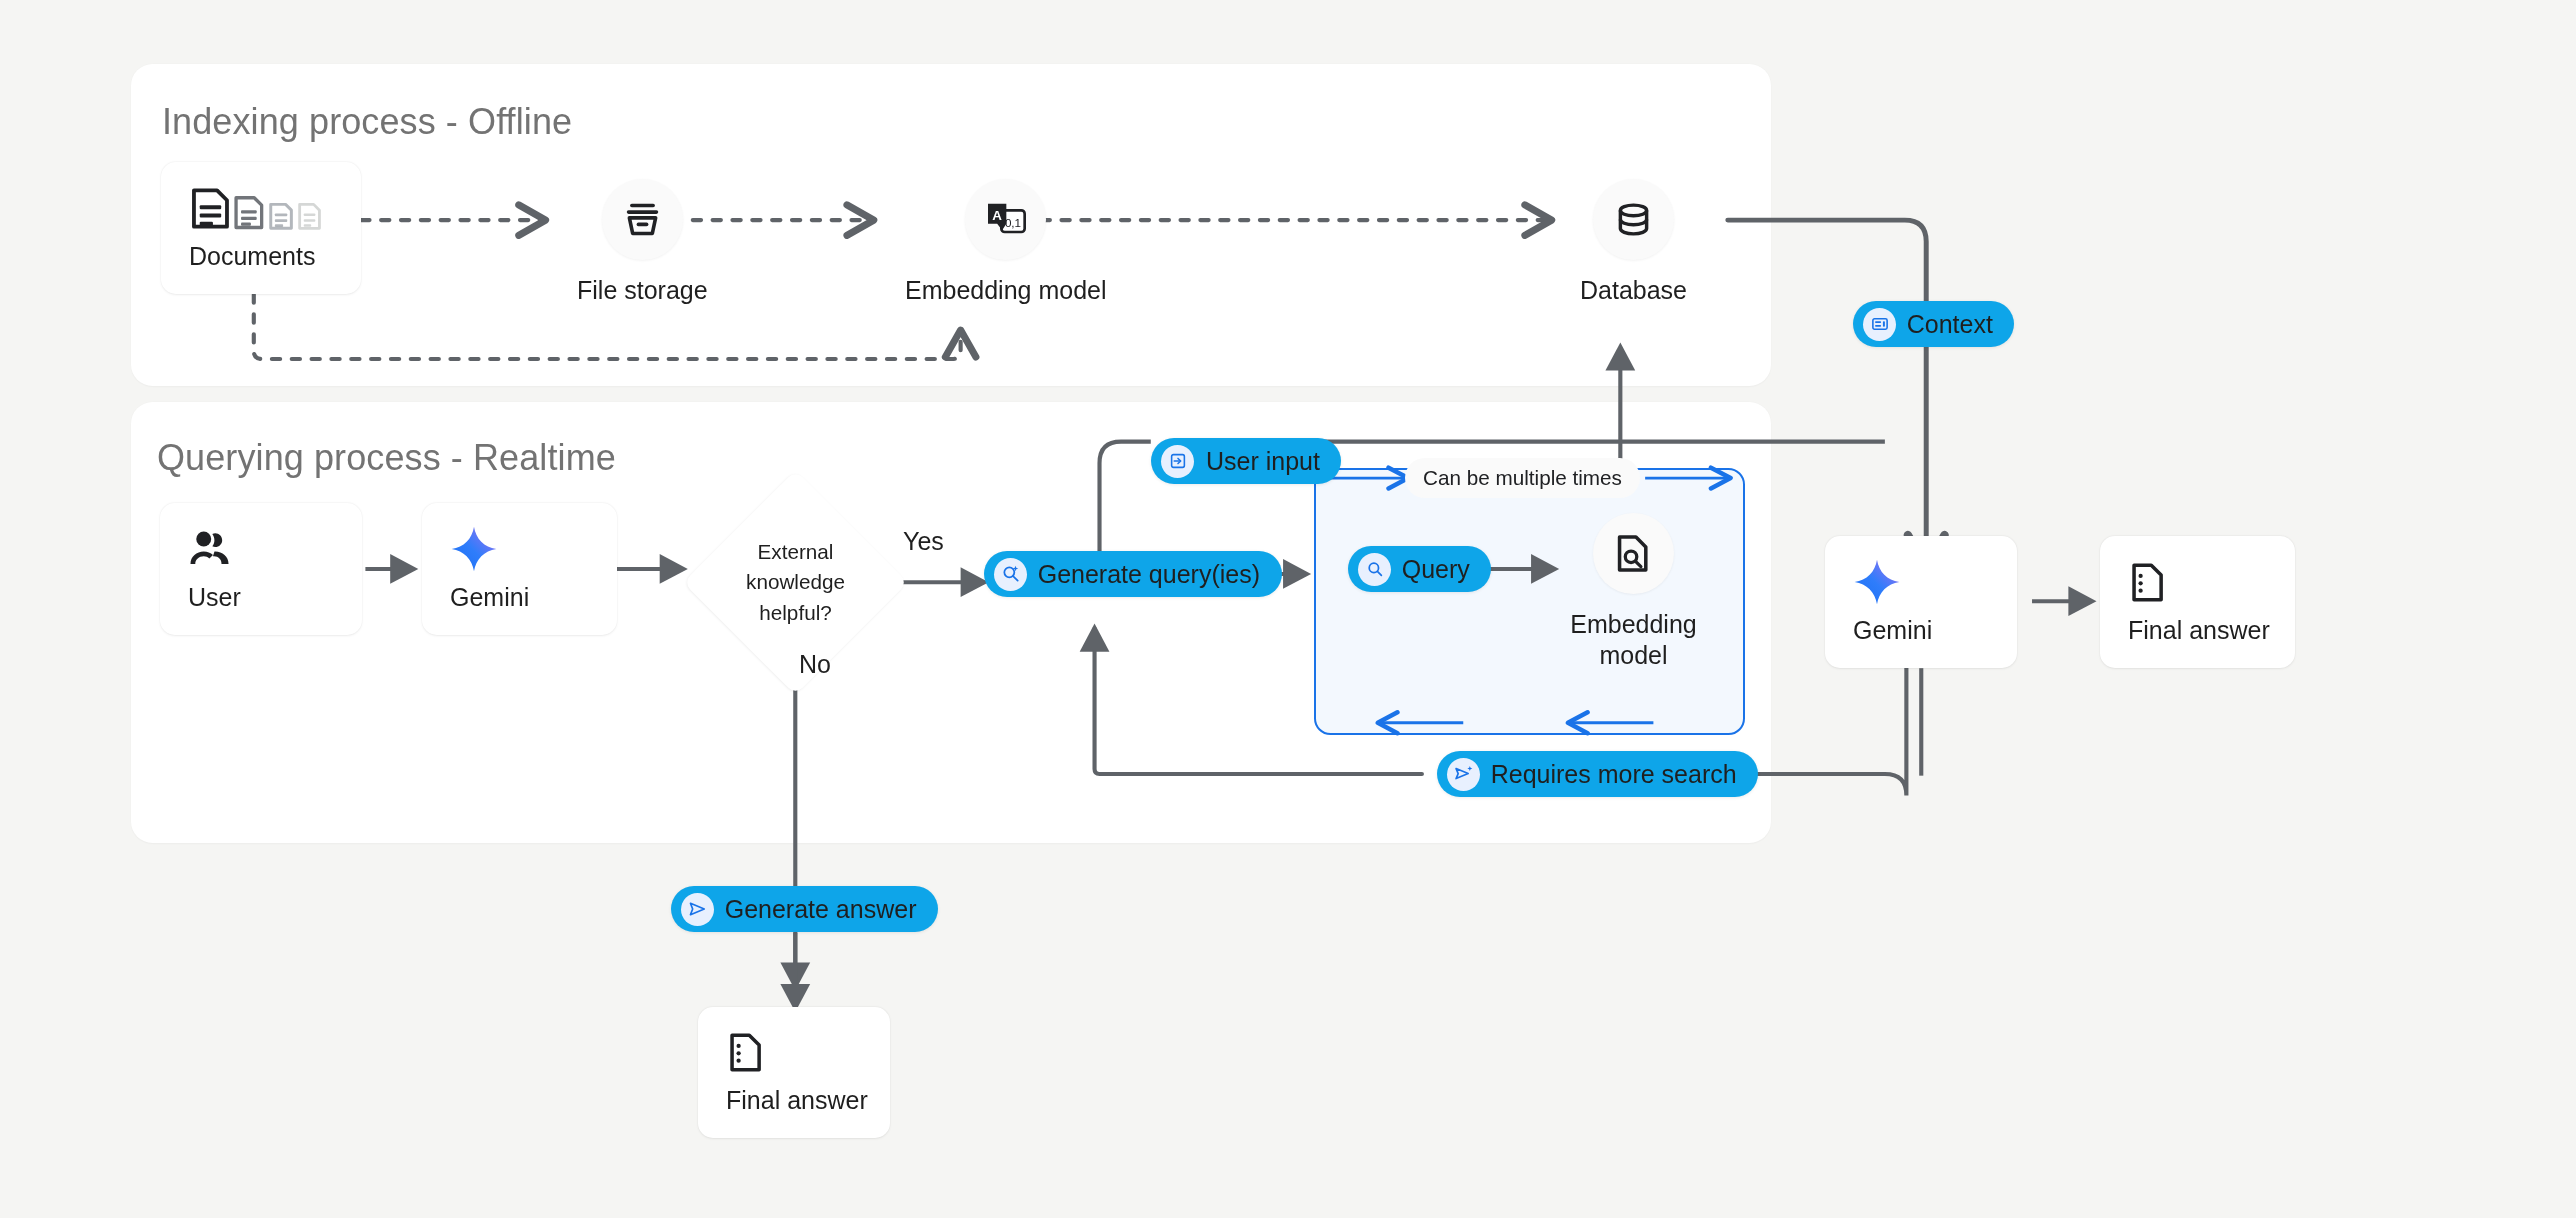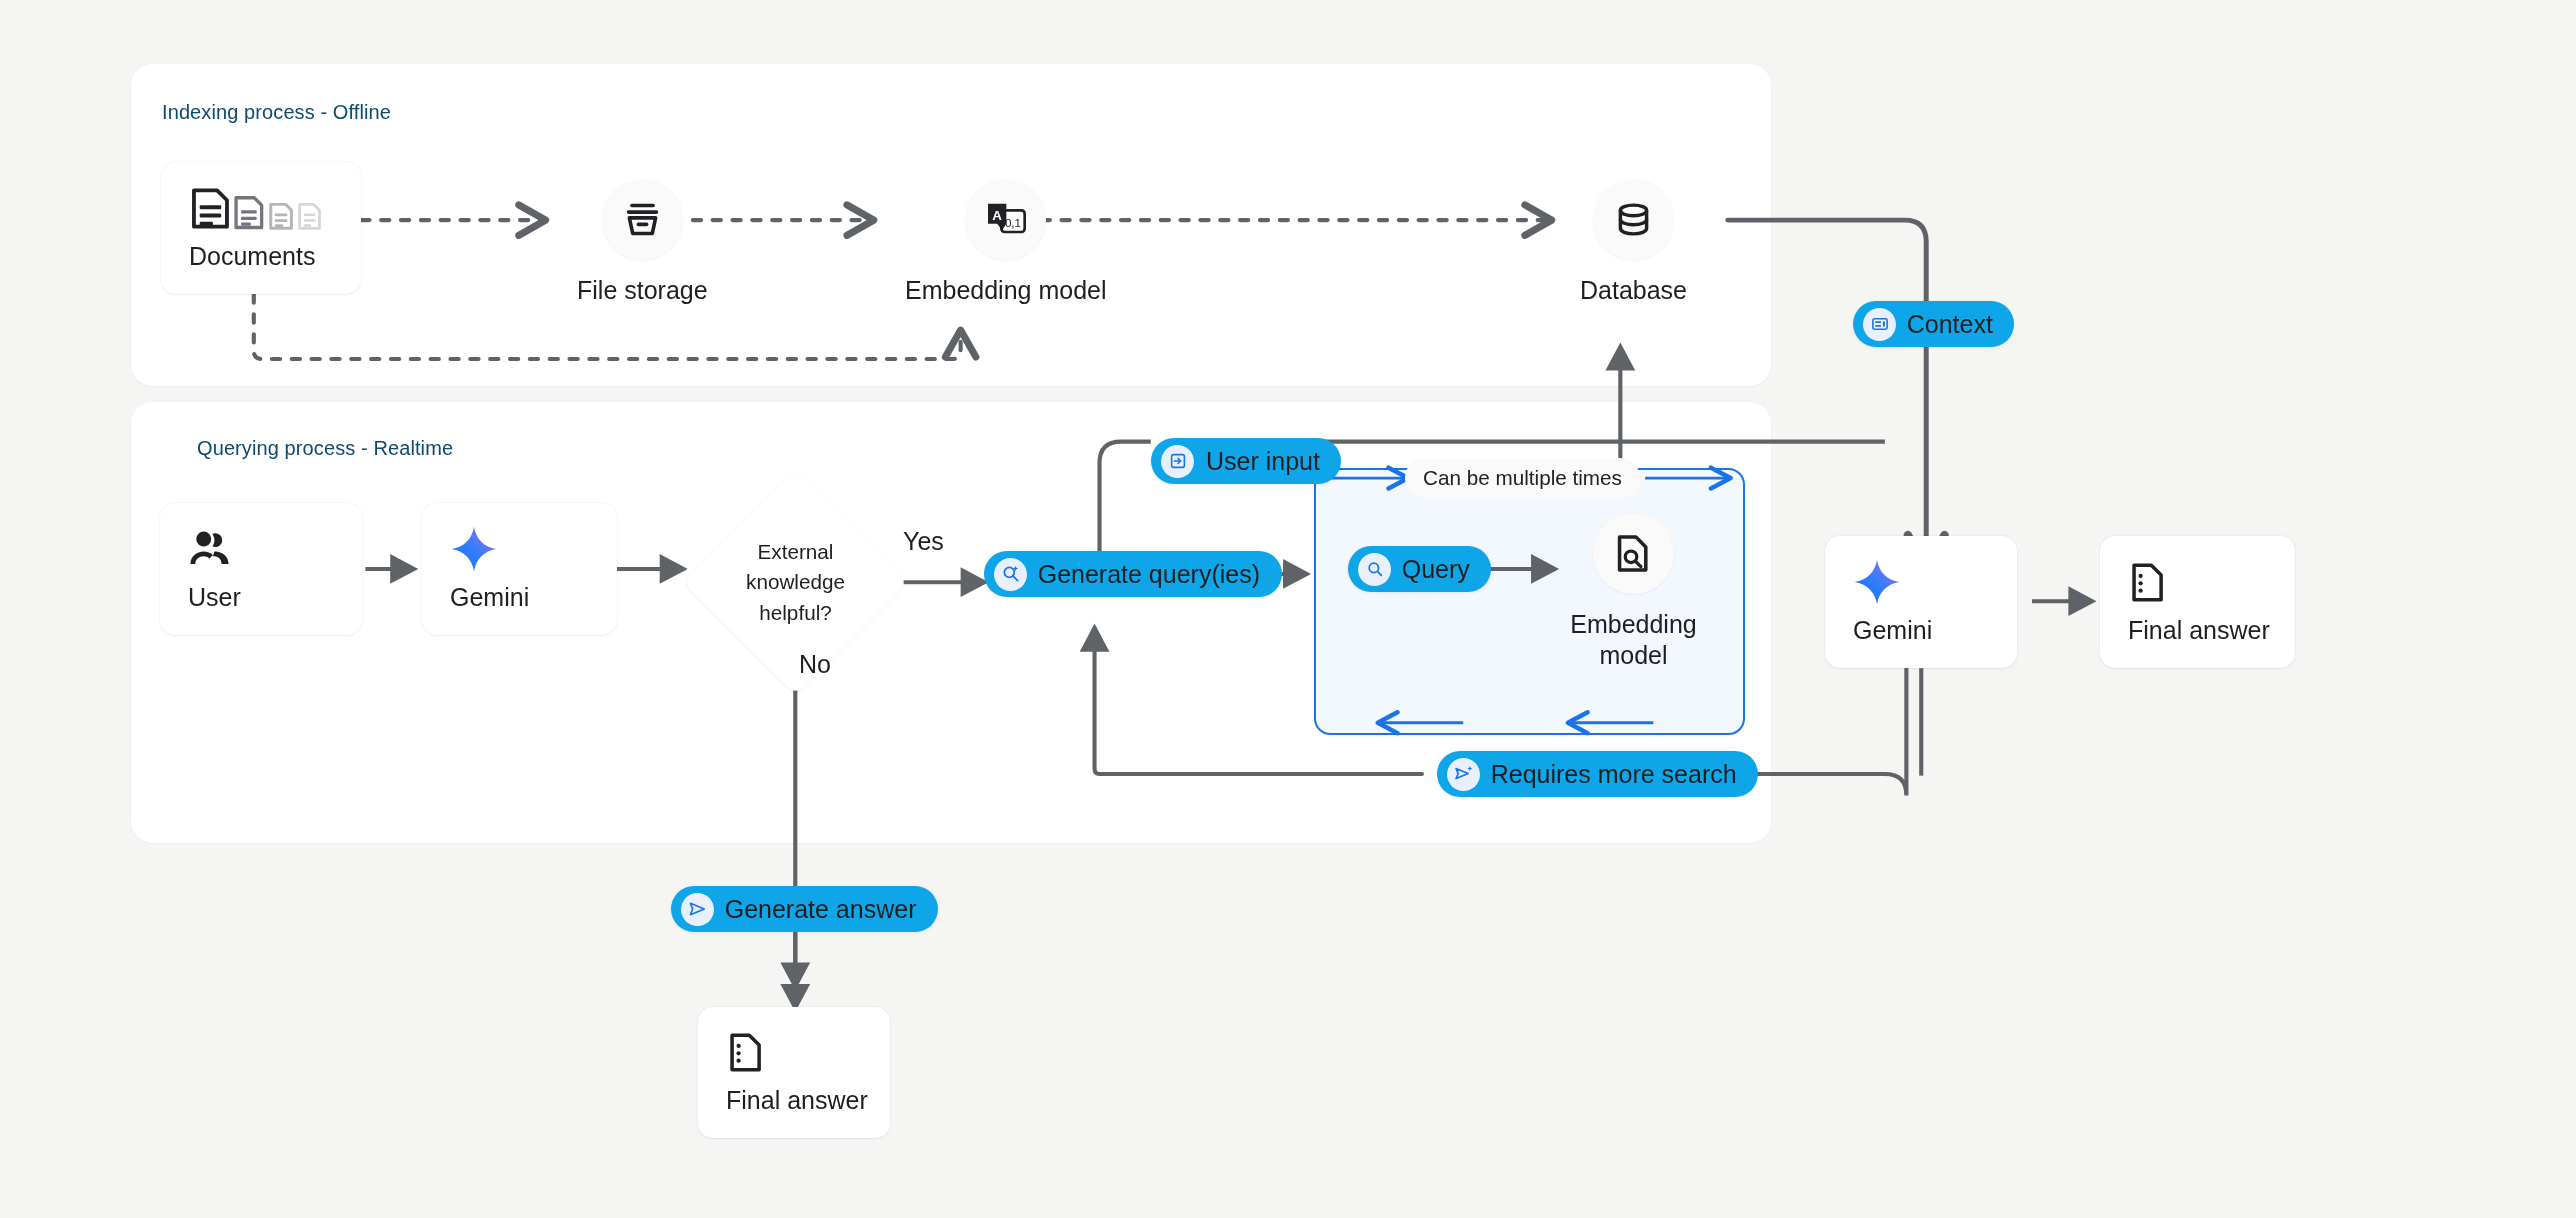--- a/index.html
+++ b/index.html
@@ -13,25 +13,25 @@
   .stage{position:absolute;inset:0;}
 
   
   .panel{
     position:absolute;background:#ffffff;border-radius:21.5px;
     box-shadow:0 0.8px 1.7px rgba(0,0,0,.035);
   }
   #panel-indexing{left:131px;top:64px;width:1640px;height:322px;}
   #panel-querying{left:131px;top:402px;width:1640px;height:441px;}
   .panel-title{
-    position:absolute;font-size:20px;color:#0c4a6e;letter-spacing:0.1px;
+    position:absolute;font-size:36px;color:#737373;letter-spacing:0.1px;
     font-weight:400;white-space:nowrap;
   }
   #title-indexing{left:162px;top:101px;}
-  #title-querying{left:157px;top:437px;margin-left:40px;}
+  #title-querying{left:157px;top:437px;}
 
   
   .card{
     position:absolute;background:#fff;border-radius:15px;
     box-shadow:0 0.8px 2.5px rgba(0,0,0,.07),0 0 0 0.8px rgba(0,0,0,.015);
     display:flex;flex-direction:column;justify-content:center;
     padding-left:28px;box-sizing:border-box;
   }
   .card .c-icon{height:46px;display:flex;align-items:center;margin-bottom:10.7px;}
   .card .c-label{font-size:25px;color:#1f1f1f;white-space:nowrap;}

